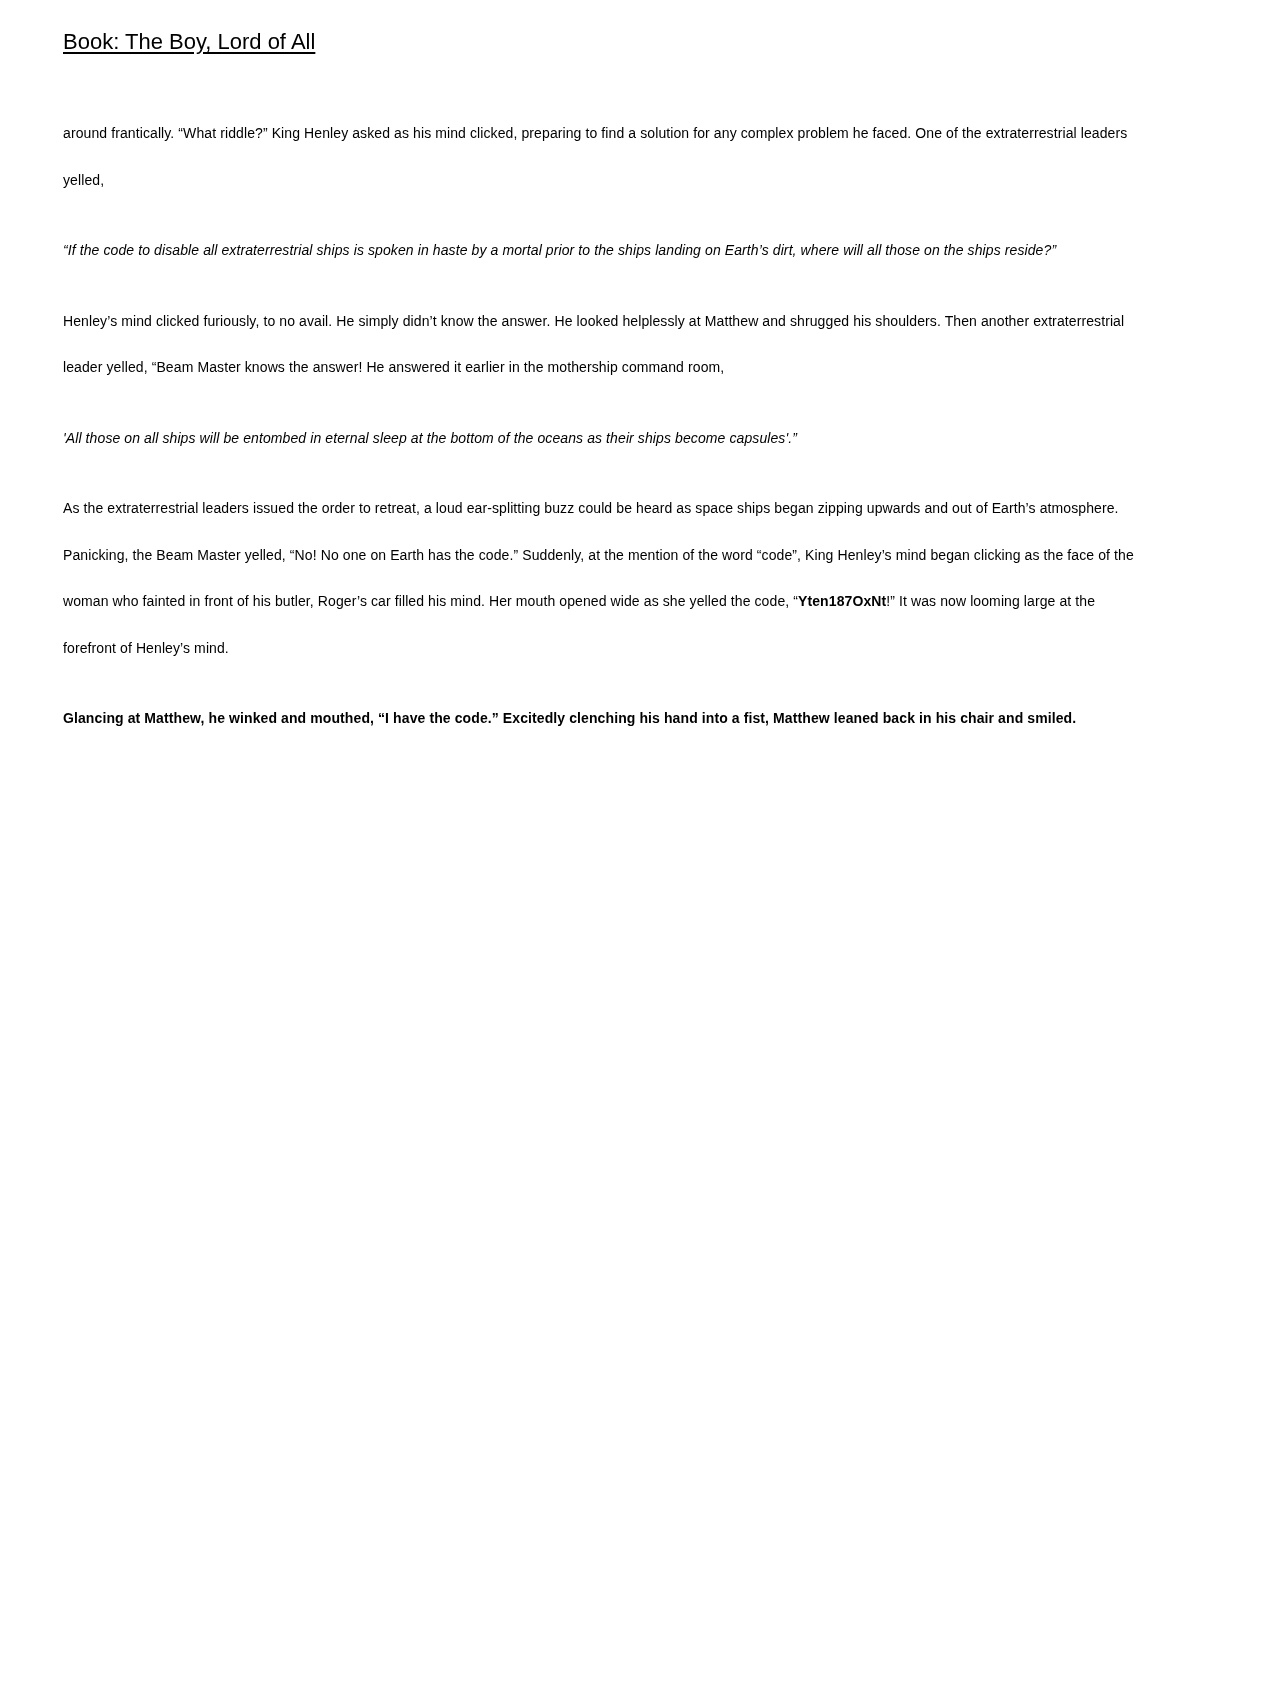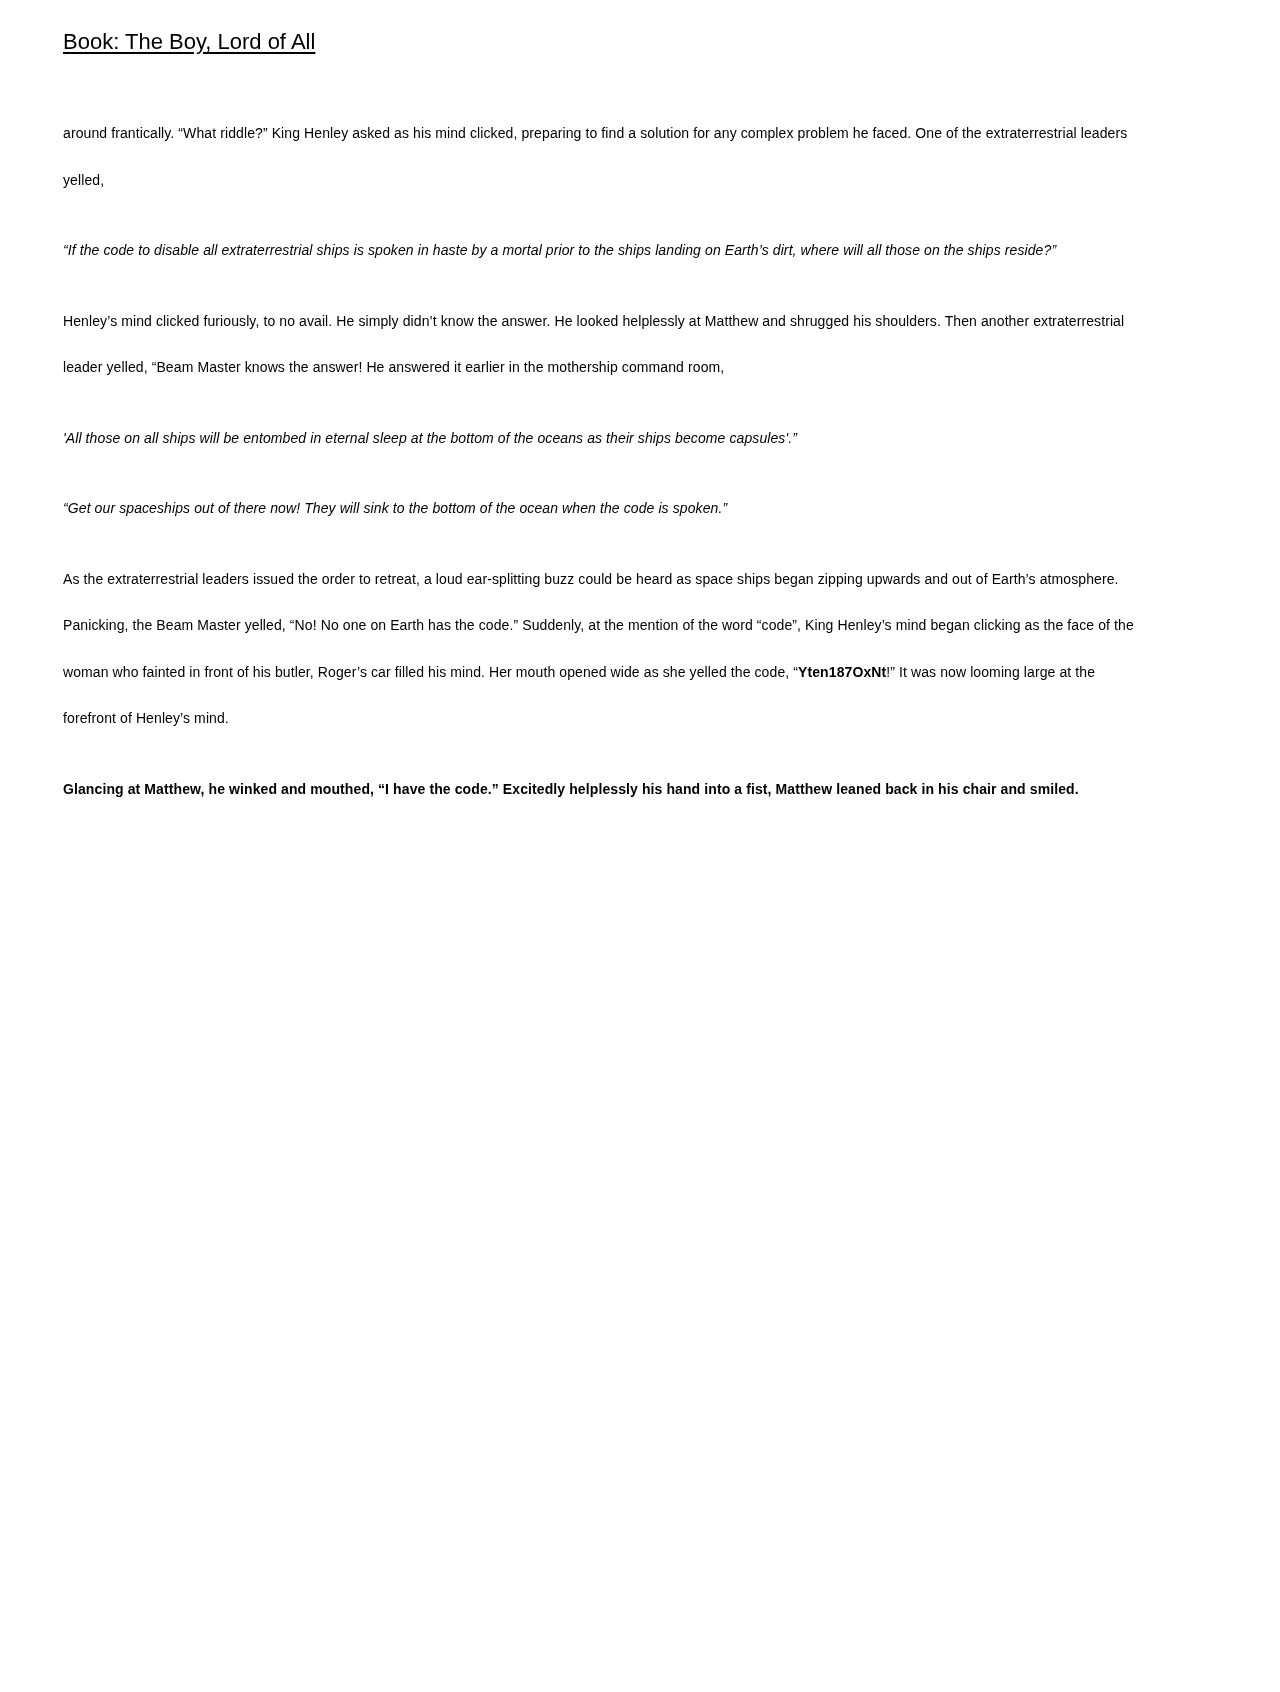--- a/index.html
+++ b/index.html
@@ -44,17 +44,16 @@
 </head>
 <body>
 
 <div class="page">
   <h1 class="doc-title">Book: The Boy, Lord of All</h1>
   <div class="book-content">
       <p class="para-normal"><span class="seg-normal">around frantically. “What riddle?” King Henley asked as his mind clicked, preparing to find a solution for any complex problem he faced. One of the extraterrestrial leaders yelled,</span></p>
       <p class="para-italic"><span class="seg-italic">“If the code to disable all extraterrestrial ships is spoken in haste by a mortal prior to the ships landing on Earth’s dirt, where will all those on the ships reside?”</span></p>
       <p class="para-normal"><span class="seg-normal">Henley’s mind clicked furiously, to no avail. He simply didn’t know the answer. He looked helplessly at Matthew and shrugged his shoulders. Then another extraterrestrial leader yelled, “Beam Master knows the answer! He answered it earlier in the mothership command room,</span></p>
       <p class="para-italic"><span class="seg-italic">'All those on all ships will be entombed in eternal sleep at the bottom of the oceans as their ships become capsules'.”</span></p>
-      <p class="para-italic"><span class="seg-italic">“Get our spaceships out of there now! They will sink to the bottom of the ocean when the code is spoken.”</span></p>
       <p class="para-normal"><span class="seg-normal">As the extraterrestrial leaders issued the order to retreat, a loud ear-splitting buzz could be heard as space ships began zipping upwards and out of Earth’s atmosphere. Panicking, the Beam Master yelled, “No! No one on Earth has the code.” Suddenly, at the mention of the word “code”, King Henley’s mind began clicking as the face of the woman who fainted in front of his butler, Roger’s car filled his mind. Her mouth opened wide as she yelled the code, “</span><span class="seg-bold">Yten187OxNt</span><span class="seg-normal">!” It was now looming large at the forefront of Henley’s mind.</span></p>
-      <p class="para-bold"><span class="seg-bold">Glancing at Matthew, he winked and mouthed, “I have the code.” Excitedly helplessly his hand into a fist, Matthew leaned back in his chair and smiled.</span></p>
+      <p class="para-bold"><span class="seg-bold">Glancing at Matthew, he winked and mouthed, “I have the code.” Excitedly clenching his hand into a fist, Matthew leaned back in his chair and smiled.</span></p>
     </div>
 </div>
 
 </body></html>

